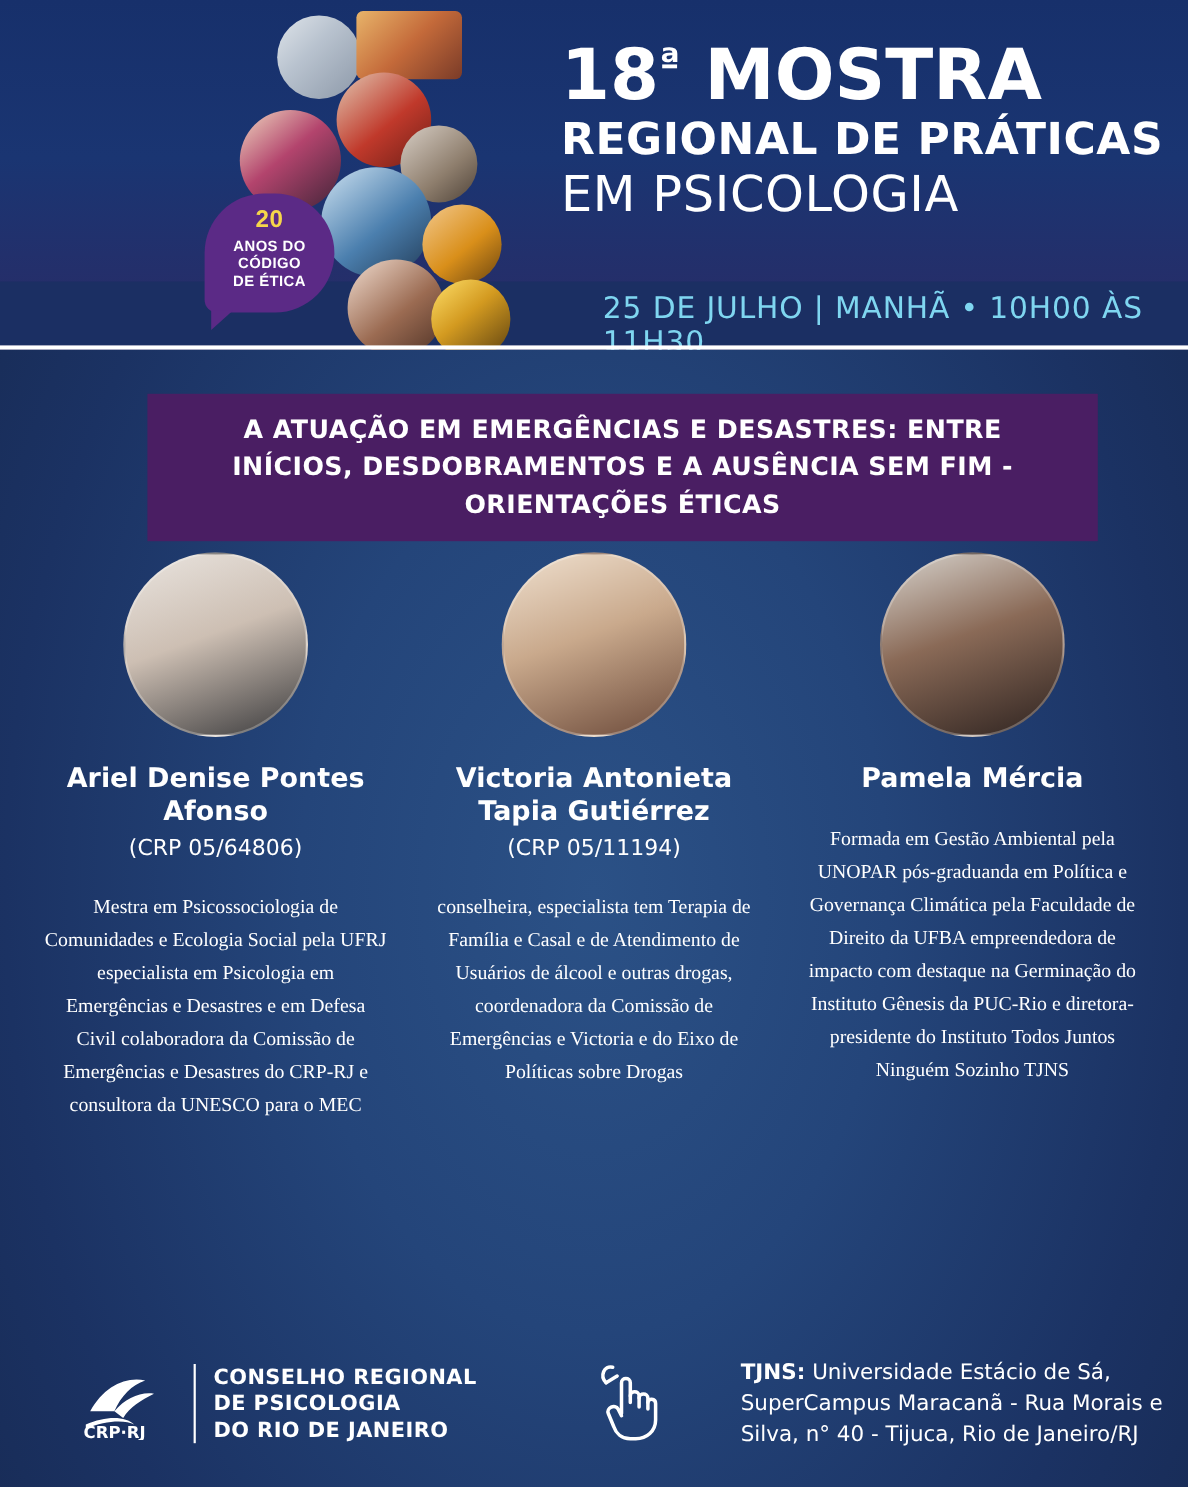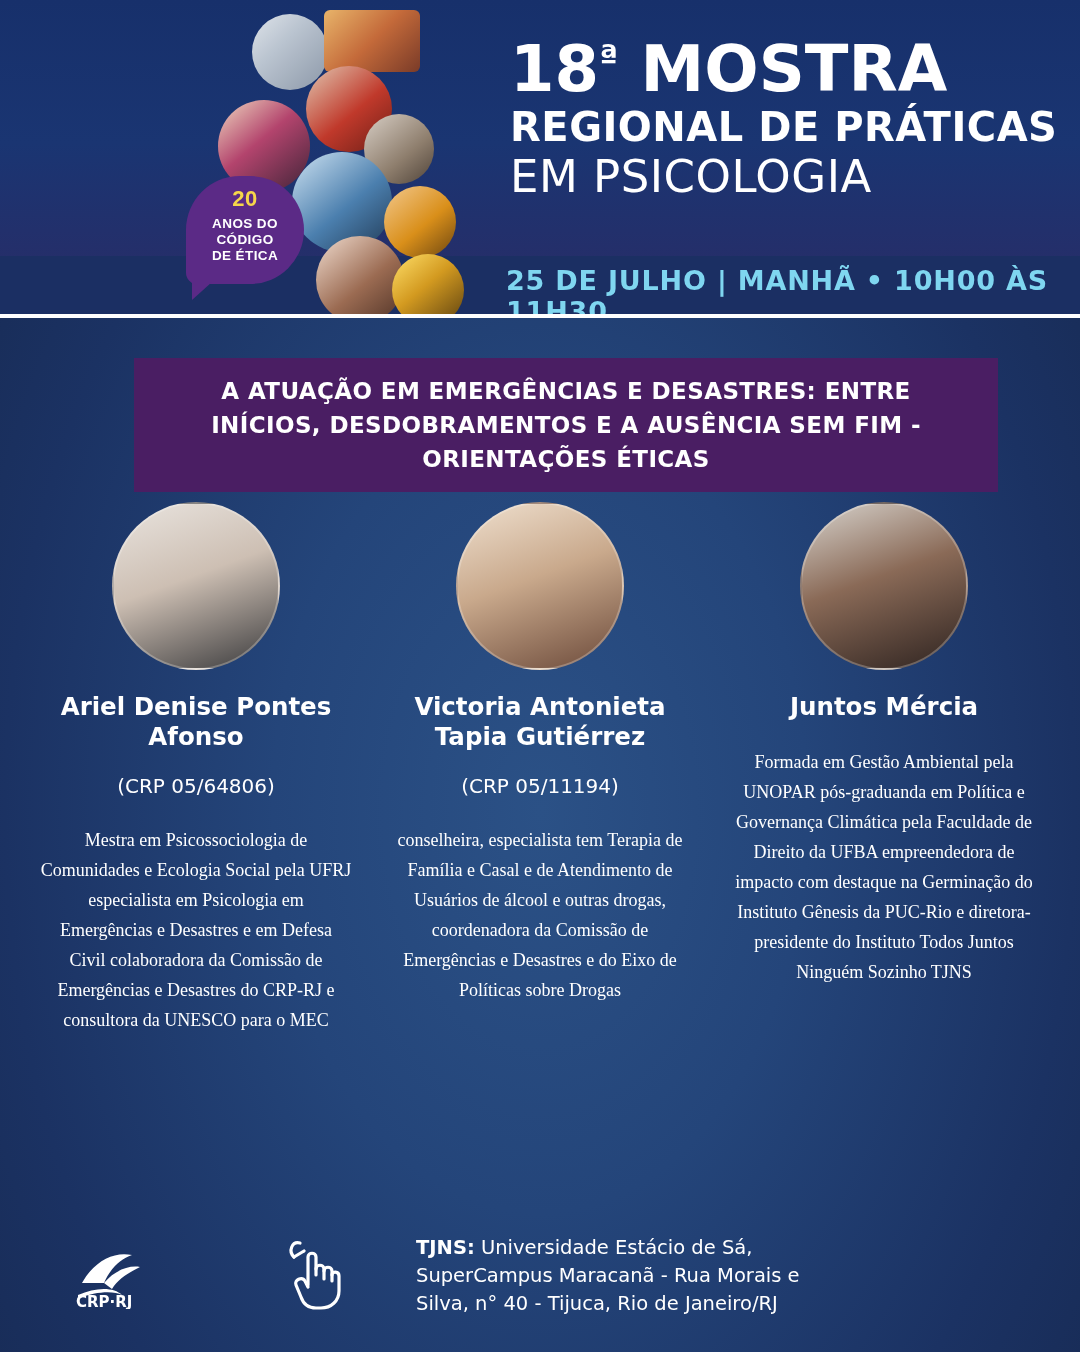--- a/index.html
+++ b/index.html
@@ -112,23 +112,23 @@
     font-size: 40px; font-weight: 700; line-height: 46px;
     letter-spacing: .5px; margin-top: 4px;
     font-family: "DejaVu Sans", sans-serif;
   }
   .t3 {
     font-size: 45px; font-weight: 400; line-height: 50px;
     letter-spacing: .5px; margin-top: 2px;
     font-family: "DejaVu Sans", sans-serif;
   }
   .datebar {
-    position: absolute; left: 506px; top: 265px;
+    position: absolute; left: 548px; top: 265px;
     color: #7fd6f0;
-    font-size: 27px; font-weight: 700; letter-spacing: .8px;
+    font-size: 27px; font-weight: 400; letter-spacing: .8px;
     font-family: "DejaVu Sans", sans-serif;
   }
 
   
   .theme {
     position: absolute; left: 134px; top: 358px;
     width: 864px; min-height: 110px;
     background: #4a1e63;
     color: #fff;
     display: flex; align-items: center; justify-content: flex-start;
@@ -155,21 +155,21 @@
   }
   .av1 { background: linear-gradient(160deg,#e9e4df 0%,#cdbfb3 45%,#3a3a3c 100%); }
   .av2 { background: linear-gradient(160deg,#efe0cf 0%,#c9a98c 45%,#6c4a3a 100%); }
   .av3 { background: linear-gradient(160deg,#d7d3cd 0%,#8a6a57 45%,#2e2320 100%); }
   .sp-name {
     font-size: 24.5px; font-weight: 700; line-height: 30px;
     font-family: "DejaVu Sans", sans-serif;
   }
   .sp-crp {
     font-size: 20px; font-weight: 400; line-height: 28px;
-    margin-top: 20px;
+    margin-top: 4px;
     font-family: "DejaVu Sans", sans-serif;
   }
   .sp-bio {
     font-size: 18px; font-weight: 400; line-height: 30px;
     margin-top: 25px;
     font-family: Liberation Serif, serif;
     white-space: pre-line;
   }
 
   
@@ -242,40 +242,43 @@
     <div class="sp">
       <div class="avatar av1"></div>
       <div class="sp-name">Ariel Denise Pontes Afonso</div>
       <div class="sp-crp">(CRP 05/64806)</div>
       <div class="sp-bio">Mestra em Psicossociologia de Comunidades e Ecologia Social pela UFRJ especialista em Psicologia em Emergências e Desastres e em Defesa Civil colaboradora da Comissão de Emergências e Desastres do CRP-RJ e consultora da UNESCO para o MEC</div>
     </div>
     <div class="sp">
       <div class="avatar av2"></div>
       <div class="sp-name">Victoria Antonieta Tapia Gutiérrez</div>
       <div class="sp-crp">(CRP 05/11194)</div>
-      <div class="sp-bio">conselheira, especialista tem Terapia de Família e Casal e de Atendimento de Usuários de álcool e outras drogas, coordenadora da Comissão de Emergências e Desastres e do Eixo de Políticas sobre Drogas</div>
+      <div class="sp-bio">conselheira, especialista tem Terapia de Família e Casal e de Atendimento de Usuários de álcool e outras drogas, coordenadora da Comissão de Emergências e Victoria e do Eixo de Políticas sobre Drogas</div>
     </div>
     <div class="sp">
       <div class="avatar av3"></div>
-      <div class="sp-name">Juntos Mércia</div>
+      <div class="sp-name">Pamela Mércia</div>
       <div class="sp-crp"></div>
       <div class="sp-bio">Formada em Gestão Ambiental pela UNOPAR pós-graduanda em Política e Governança Climática pela Faculdade de Direito da UFBA empreendedora de impacto com destaque na Germinação do Instituto Gênesis da PUC-Rio e diretora-presidente do Instituto Todos Juntos Ninguém Sozinho TJNS</div>
     </div>
   </div>
 
   <div class="footer">
     <div class="logo">
       <div class="logo-mark">
         <svg width="86" height="66" viewBox="0 0 86 66">
           <path d="M8 40 C20 18, 40 8, 58 12 C46 16, 36 26, 30 40 Z" fill="#ffffff"></path>
           <path d="M30 40 C40 28, 54 22, 66 24 C54 30, 44 36, 38 46 Z" fill="#ffffff"></path>
           <path d="M4 52 C22 44, 40 44, 48 52 C40 48, 22 48, 4 56 Z" fill="#ffffff"></path>
           <text x="2" y="64" fill="#ffffff" font-size="15" font-weight="bold" font-family="DejaVu Sans, sans-serif">CRP·RJ</text>
         </svg>
       </div>
+      <div class="logo-text" style="white-space:pre-line">CONSELHO REGIONAL
+DE PSICOLOGIA
+DO RIO DE JANEIRO</div>
     </div>
 
     <div class="hand-icon">
       <svg width="72" height="78" viewBox="0 0 72 78" fill="none" stroke="#ffffff" stroke-width="3.2" stroke-linecap="round" stroke-linejoin="round">
         <path d="M12 22 C6 16, 10 6, 18 8"></path>
         <path d="M12 22 L22 16"></path>
         <path d="M26 50 L26 22 C26 17, 34 17, 34 22 L34 40"></path>
         <path d="M34 34 C34 29, 42 29, 42 34 L42 44"></path>
         <path d="M42 36 C42 31, 50 31, 50 36 L50 46"></path>
         <path d="M50 40 C50 36, 57 36, 57 41 L57 56 C57 66, 49 73, 39 73 L34 73 C26 73, 21 68, 19 62 L14 50 C12 45, 20 41, 23 46 L26 52"></path>

